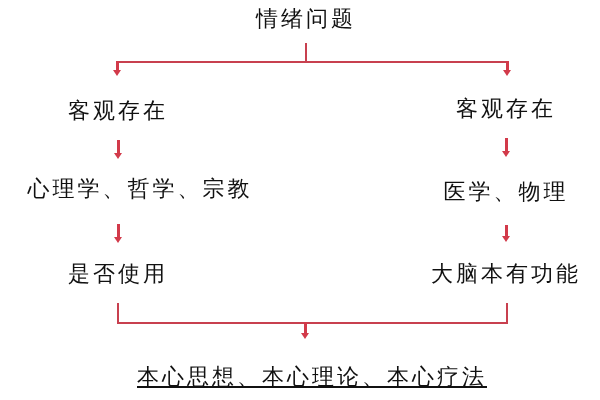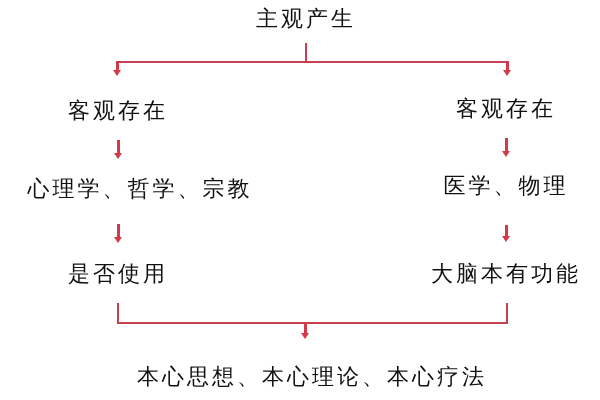--- a/index.html
+++ b/index.html
@@ -9,37 +9,37 @@
           transform: translateX(-50%); line-height: 1; }
   .line { position: absolute; background: #c8404f; }
   .arrow { position: absolute; width: 3px; background: #d23a4a; }
   .arrow::after { content: ""; position: absolute; left: -3px; bottom: -5px;
                   border-left: 4.5px solid transparent; border-right: 4.5px solid transparent;
                   border-top: 6px solid #d23a4a; }
 </style>
 </head>
 <body>
 
-<div class="node" style="left:306px; top:8px;">主观产生</div>
+<div class="node" style="left:306px; top:8px;">情绪问题</div>
 
 <div class="line" style="left:305px; top:43px; width:2px; height:20px;"></div>
 <div class="line" style="left:117px; top:61px; width:391px; height:2px;"></div>
 <div class="arrow" style="left:116px; top:61px; height:10px;"></div>
 <div class="arrow" style="left:506px; top:61px; height:10px;"></div>
 
 <div class="node" style="left:118px; top:100px;">客观存在</div>
 <div class="arrow" style="left:117px; top:140px; height:14px;"></div>
 <div class="node" style="left:140px; top:178px;">心理学、哲学、宗教</div>
 <div class="arrow" style="left:117px; top:224px; height:14px;"></div>
 <div class="node" style="left:118px; top:263px;text-align:center;">是否使用</div>
 
 <div class="node" style="left:506px; top:100px;font-family:Liberation Mono, monospace;">客观存在</div>
 <div class="arrow" style="left:505px; top:138px; height:14px;"></div>
-<div class="node" style="left:506px; top:175px;">医学、物理</div>
+<div class="node" style="left:506px; top:181px;">医学、物理</div>
 <div class="arrow" style="left:505px; top:225px; height:12px;"></div>
 <div class="node" style="left:506px; top:263px;">大脑本有功能</div>
 
 <div class="line" style="left:117px; top:303px; width:2px; height:21px;"></div>
 <div class="line" style="left:506px; top:303px; width:2px; height:21px;"></div>
 <div class="line" style="left:117px; top:322px; width:391px; height:2px;"></div>
 <div class="arrow" style="left:304px; top:322px; height:12px;"></div>
 
-<div class="node" style="left:312px; top:366px;">本心思想、本心理论、本心疗法</div>
+<div class="node" style="left:312px; top:366px;text-decoration:underline;">本心思想、本心理论、本心疗法</div>
 
 </body></html>

